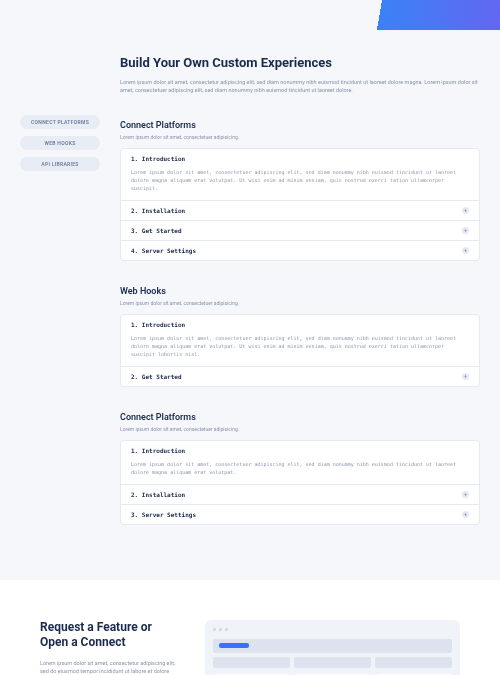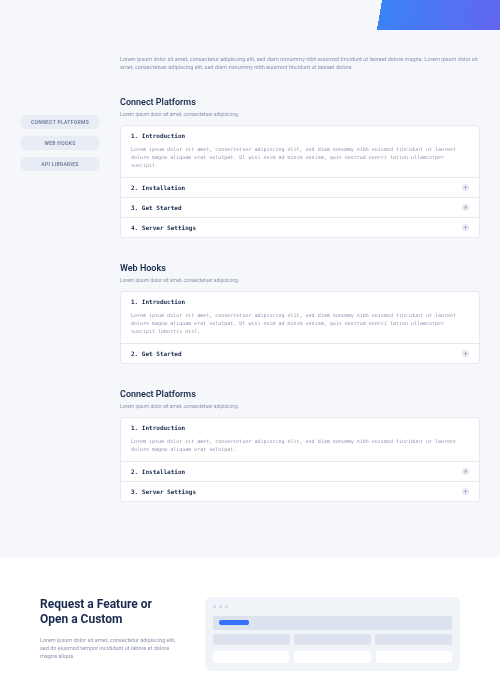--- a/index.html
+++ b/index.html
@@ -41,20 +41,21 @@
 
 <div class="hero-gradient"></div>
 <div class="container">
   <div class="main">
     <div class="sidebar">
       <div class="pill">CONNECT PLATFORMS</div>
       <div class="pill">WEB HOOKS</div>
       <div class="pill">API LIBRARIES</div>
     </div>
     <div class="content">
+      <h1>Build Your Own Custom Experiences</h1>
       <p class="lead">Lorem ipsum dolor sit amet, consectetur adipiscing elit, sed diam nonummy nibh euismod tincidunt ut laoreet dolore magna. Lorem ipsum dolor sit amet, consectetuer adipiscing elit, sed diam nonummy nibh euismod tincidunt ut laoreet dolore.</p>
       <div id="sections">
           <h2>Connect Platforms</h2>
           <p class="sub">Lorem ipsum dolor sit amet, consectetuer adipisicing.</p>
           <div class="accordion">
             <div class="item">
               <div class="item-head">
                 <span class="item-title">1. Introduction</span>
               </div>
               <div class="item-body">Lorem ipsum dolor sit amet, consectetuer adipiscing elit, sed diam nonummy nibh euismod tincidunt ut laoreet dolore magna aliquam erat volutpat. Ut wisi enim ad minim veniam, quis nostrud exerci tation ullamcorper suscipit.</div>
@@ -118,21 +119,21 @@
           </div>
         </div>
     </div>
   </div>
 </div>
 
 <div class="cta-section">
   <div class="container">
     <div class="cta-inner">
       <div class="cta-left">
-        <h2>Request a Feature or Open a Custom</h2>
+        <h2>Request a Feature or Open a Connect</h2>
         <p>Lorem ipsum dolor sit amet, consectetur adipiscing elit, sed do eiusmod tempor incididunt ut labore et dolore magna aliqua.</p>
 
       </div>
       <div class="mockup">
         <div class="dots">
             <div class="dot"></div>
             <div class="dot"></div>
             <div class="dot"></div>
           </div>
         <div class="mock-bar">

